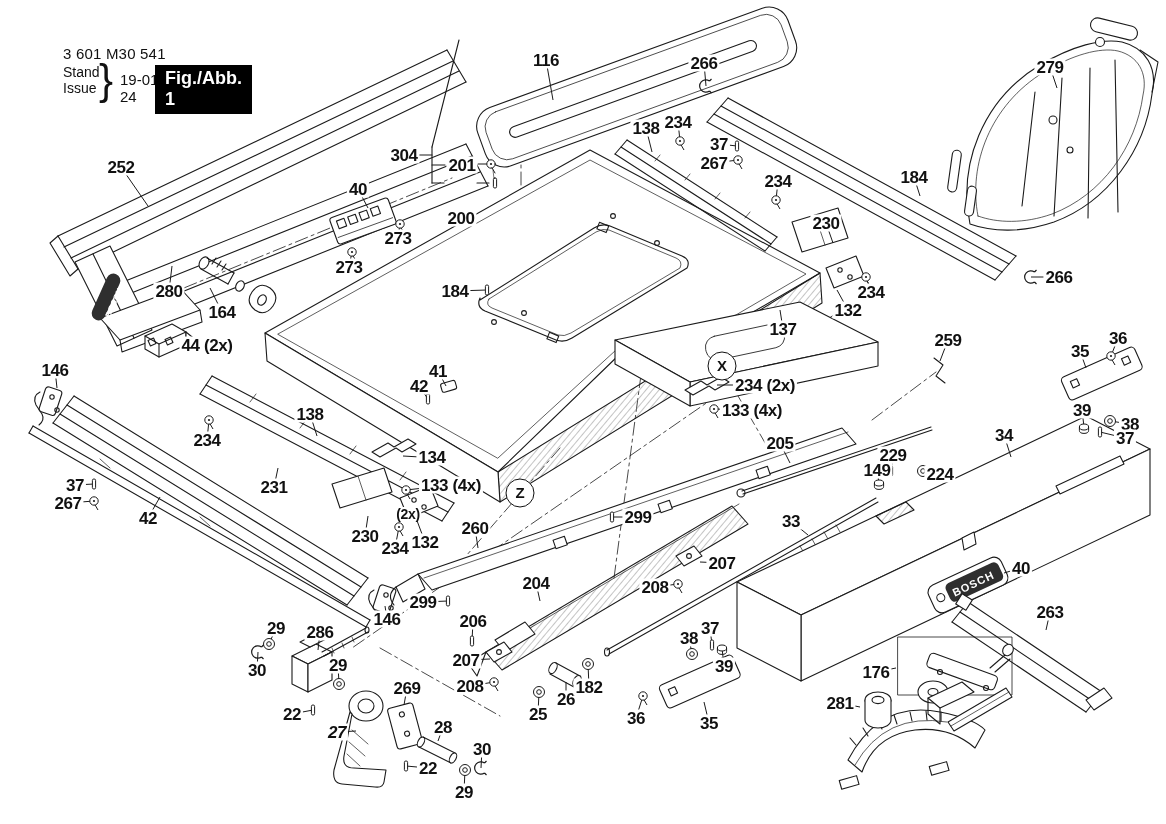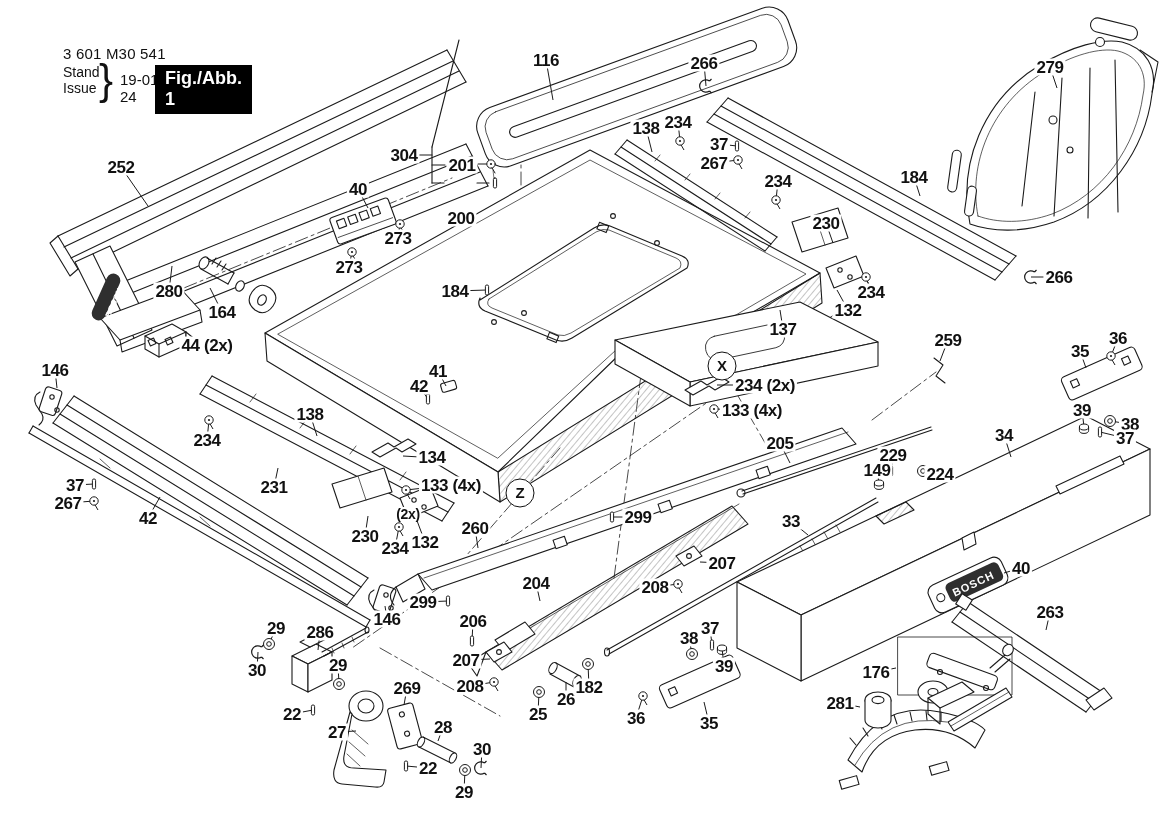--- a/index.html
+++ b/index.html
@@ -622,21 +622,21 @@
       <div class="callout" style="left: 689px; top: 638px;">38</div>
       <div class="callout" style="left: 710px; top: 628px;">37</div>
       <div class="callout" style="left: 724px; top: 666px;">39</div>
       <div class="callout" style="left: 636px; top: 718px;">36</div>
       <div class="callout" style="left: 709px; top: 723px;">35</div>
       <div class="callout" style="left: 276px; top: 628px;">29</div>
       <div class="callout" style="left: 320px; top: 632px; text-align: right;">286</div>
       <div class="callout" style="left: 257px; top: 670px;">30</div>
       <div class="callout" style="left: 338px; top: 665px;">29</div>
       <div class="callout" style="left: 292px; top: 714px;">22</div>
-      <div class="callout" style="left: 337px; top: 732px;">27</div>
+      <div class="callout" style="left: 337px; top: 732px; font-style: italic;">27</div>
       <div class="callout" style="left: 407px; top: 688px;">269</div>
       <div class="callout" style="left: 443px; top: 727px;">28</div>
       <div class="callout" style="left: 428px; top: 768px;">22</div>
       <div class="callout" style="left: 482px; top: 749px;">30</div>
       <div class="callout" style="left: 464px; top: 792px;">29</div>
       <div class="callout" style="left: 1021px; top: 568px;">40</div>
       <div class="callout" style="left: 876px; top: 672px;">176</div>
       <div class="callout" style="left: 840px; top: 703px;">281</div>
       <div class="callout" style="left: 1050px; top: 612px;">263</div>
       <div class="circled" style="left: 722px; top: 366px;">X</div>

